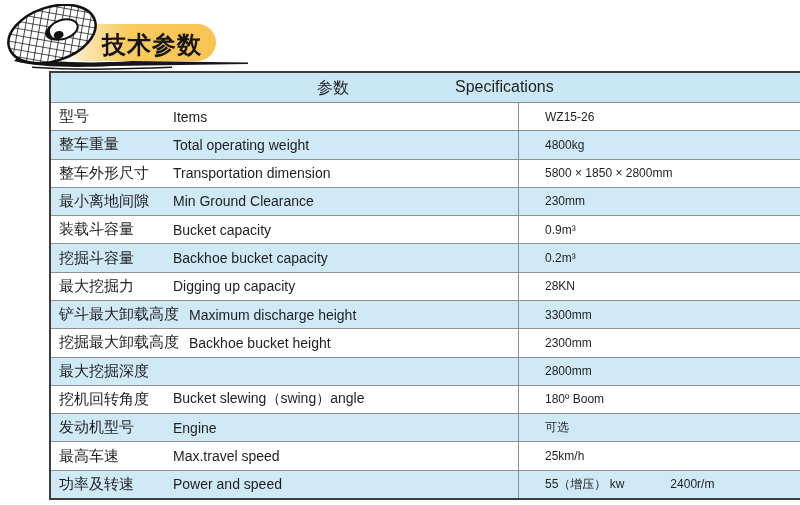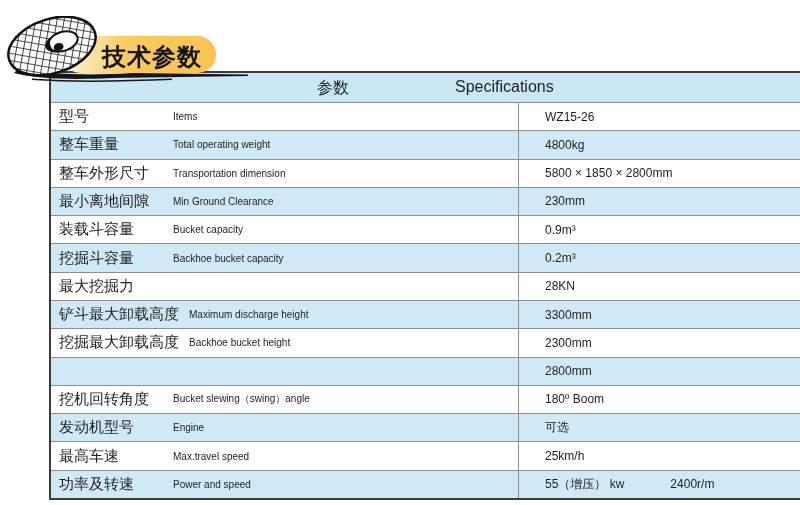--- a/index.html
+++ b/index.html
@@ -1,20 +1,20 @@
 <!DOCTYPE html>
 <html><head>
 <meta charset="utf-8">
 <style>
   * { margin:0; padding:0; box-sizing:border-box; }
   html,body { width:800px; height:505px; background:#ffffff; overflow:hidden; }
   body { position:relative; font-family:"Liberation Sans","DejaVu Sans",sans-serif; color:#1e1e1e; }
 
   
-  .title-wrap { position:absolute; left:0; top:16px; width:300px; height:64px; }
+  .title-wrap { position:absolute; left:0; top:4px; width:300px; height:64px; }
   .title-badge {
     position:absolute; left:62px; top:20px; width:154px; height:37px;
     border-radius:19px; z-index:1;
     background:linear-gradient(90deg,#ffffff 0%,#fbe7b4 14%,#f9cb60 42%,#f8c351 100%);
   }
   .title-badge .badge-label {
     position:relative; z-index:3; display:block; text-align:right;
     padding:5px 14px 0 0; font-size:24px; font-weight:bold; color:#151515;
     letter-spacing:1px; white-space:nowrap;
   }
@@ -31,21 +31,21 @@
     border-bottom:1px solid #8a9096; font-size:16px;
   }
   .t-head .h-cn { position:absolute; left:266px; top:5px; }
   .t-head .h-en { position:absolute; left:404px; top:5px; }
   .t-body { flex:1; display:flex; flex-direction:column;border-radius:7px; }
   .t-row { flex:1; display:flex; background:#ffffff; }
   .t-row:nth-child(even) { background:#d0e9f6; }
   .t-row + .t-row { border-top:1px solid #8a9096; }
   .cell-l { width:467px; flex:0 0 467px; display:flex; align-items:center; padding-left:8px; overflow:hidden; }
   .cell-l .cn { min-width:104px; margin-right:10px; font-size:15px; white-space:nowrap; }
-  .cell-l .en { font-size:10px; white-space:nowrap;text-align:center; }
+  .cell-l .en { font-size:14px; white-space:nowrap;text-align:center; }
   .cell-r { flex:1; border-left:1px solid #8a9096; display:flex; align-items:center; padding-left:26px; font-size:12px; white-space:nowrap; }
   .cell-r .v2 { margin-left:46px; }
 </style>
 </head>
 <body>
 
 <div class="title-wrap">
   <div class="title-badge">
     <span class="badge-label">技术参数</span>
   </div>
@@ -132,20 +132,21 @@
         <span class="en">Backhoe bucket capacity</span>
       </div>
       <div class="cell-r">
         <span>0.2m³</span>
       </div>
     </div>
 
     <div class="t-row">
       <div class="cell-l">
         <span class="cn">最大挖掘力</span>
+        <span class="en">Digging up capacity</span>
       </div>
       <div class="cell-r">
         <span>28KN</span>
       </div>
     </div>
 
     <div class="t-row">
       <div class="cell-l">
         <span class="cn">铲斗最大卸载高度</span>
         <span class="en">Maximum discharge height</span>
@@ -160,20 +161,21 @@
         <span class="cn">挖掘最大卸载高度</span>
         <span class="en">Backhoe bucket height</span>
       </div>
       <div class="cell-r">
         <span>2300mm</span>
       </div>
     </div>
 
     <div class="t-row">
       <div class="cell-l">
+        <span class="cn">最大挖掘深度</span>
       </div>
       <div class="cell-r">
         <span>2800mm</span>
       </div>
     </div>
 
     <div class="t-row">
       <div class="cell-l">
         <span class="cn">挖机回转角度</span>
         <span class="en">Bucket slewing（swing）angle</span>

